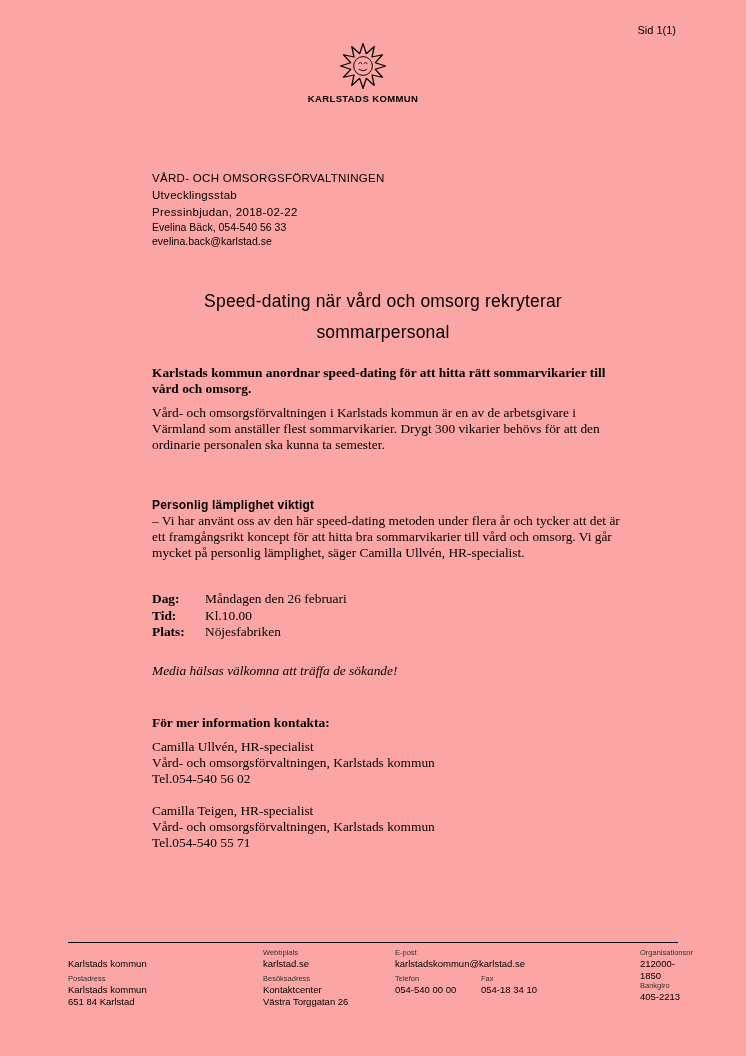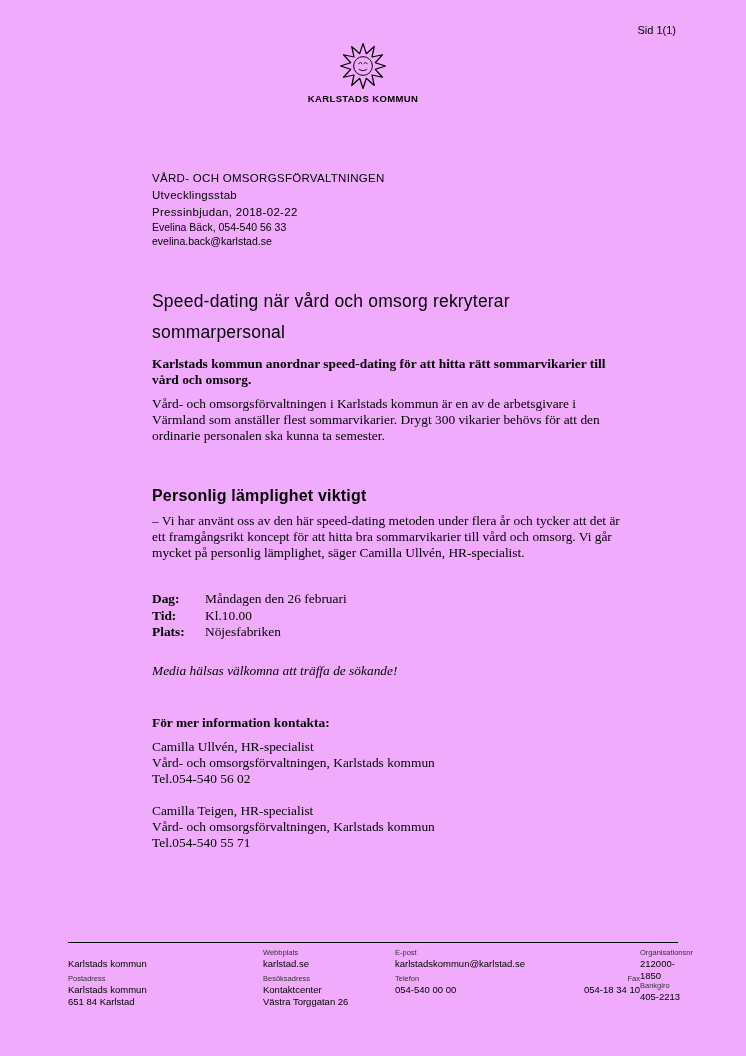--- a/index.html
+++ b/index.html
@@ -1,21 +1,21 @@
 <!DOCTYPE html>
 <html><head>
 <meta charset="utf-8">
 <style>
   * { margin: 0; padding: 0; box-sizing: border-box; }
   html, body { background: #ffffff; }
   .page {
     position: relative;
     width: 746px;
     height: 1056px;
-    background: #f0abfc;
+    background: #fca5a5;
     color: #000000;
     font-family: "Liberation Serif", serif;
     overflow: hidden;
   }
   
   .sid {
     position: absolute;
     top: 24px;
     right: 70px;
     font-family: "Liberation Sans", sans-serif;
@@ -55,29 +55,29 @@
     font-size: 13.4px;
     line-height: 16px;
   }
   .title {
     font-family: "Liberation Sans", sans-serif;
     font-weight: 400;
     font-size: 17.5px;
     line-height: 31px;
     letter-spacing: 0.2px;
     width: 462px;
-    margin-bottom: 8px;
+    margin-bottom: 17px;
+    text-align: center;
   }
   .lead { font-weight: bold; margin-bottom: 8px; }
   .intro { margin-bottom: 44px; }
   .subheading {
     font-family: "Liberation Sans", sans-serif;
-    font-size: 16px;
+    font-size: 12px;
     letter-spacing: 0.2px;
-    margin-bottom: 9px;
   }
   .para1 { margin-bottom: 26px; }
   .quote { margin-bottom: 30px; width: 470px; font-family: Liberation Serif, serif; }
   .details { margin-bottom: 22px; }
   .details-row { display: flex; line-height: 16.5px; }
   .details-label { font-weight: bold; width: 53px; flex: 0 0 53px; }
   .media-note { font-style: italic; margin-bottom: 36px; }
   .contact-heading { font-weight: bold; }
   .contact-block { margin-bottom: 16px; margin-top: 8px; }
   
@@ -98,21 +98,21 @@
     font-size: 7.5px;
     line-height: 9px;
     min-height: 9px;
     color: #333;
     margin-bottom: 1px;
   }
   .f-value { font-size: 9.5px; line-height: 11.5px; }
   .f-group1 { min-height: 26px; }
   .f-subrow { display: flex; }
   .f-sub { width: 86px; flex: 0 0 86px; }
-  .f-sub2 { flex: 1; text-align: right; }
+  .f-sub2 { flex: 1; }
 </style>
 </head>
 <body>
 
 <div class="page">
 
   <div class="sid">Sid 1(1)</div>
 
   <div class="logo-block">
     <svg width="48" height="48" viewBox="0 0 64 64" aria-hidden="true">

